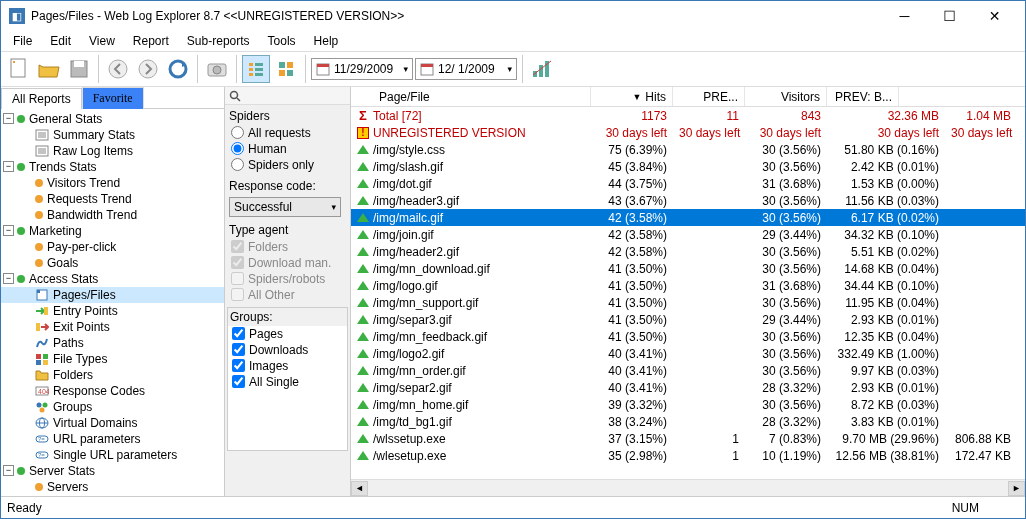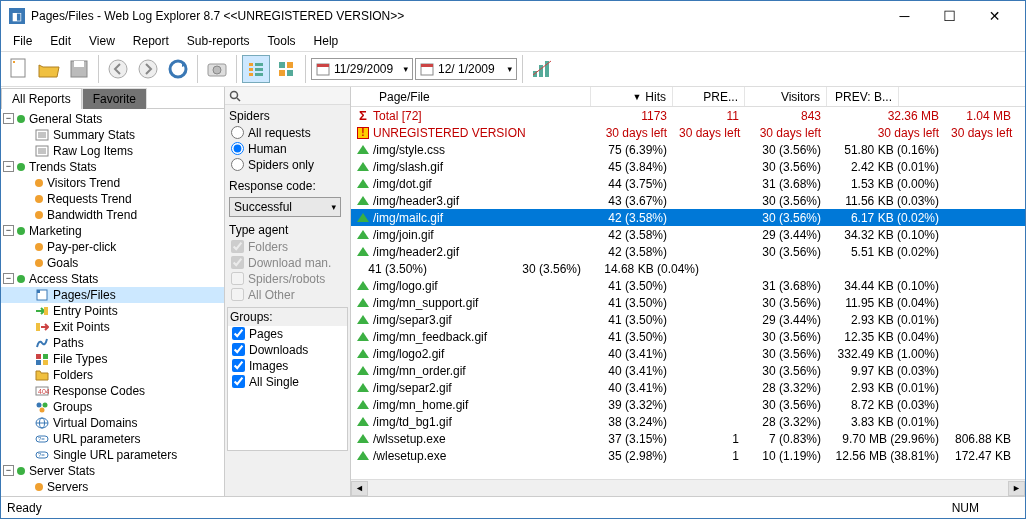--- a/index.html
+++ b/index.html
@@ -14,21 +14,21 @@
 .menubar span { padding: 2px 8px; }
 .toolbar { height: 36px; border-top: 1px solid #ddd; border-bottom: 1px solid #ddd; display: flex; align-items: center; padding: 2px 4px; gap: 2px; }
 .tbtn { width: 28px; height: 28px; border: 1px solid transparent; display: flex; align-items: center; justify-content: center; }
 .sep { width: 1px; height: 28px; background: #ccc; margin: 0 3px; }
 .datebox { border: 1px solid #999; height: 22px; width: 102px; display: flex; align-items: center; padding: 0 4px; font-size: 12px; }
 .datebox .dd { margin-left: auto; font-size: 9px; }
 .body { flex: 1; display: flex; min-height: 0; }
 .leftpanel { width: 224px; border-right: 1px solid #ccc; display: flex; flex-direction: column; }
 .tabs { display: flex; border-bottom: 1px solid #ccc; height: 22px; align-items: flex-end; }
 .tab { padding: 3px 10px; border: 1px solid #ccc; border-bottom: none; background: #fff; margin-bottom: -1px; font-size: 12px; }
-.tab.inactive { background: #737373; border-color: #ddd; }
+.tab.inactive { background: #3b82f6; border-color: #ddd; font-family: Liberation Serif, serif; }
 .tree { flex: 1; overflow: auto; padding: 2px 0; }
 .tree-group { padding: 1px 4px 1px 16px; display: flex; align-items: center; gap: 4px; position: relative; }
 .tree-group::before { content: "−"; position: absolute; left: 2px; top: 2px; width: 9px; height: 9px; border: 1px solid #888; font-size: 9px; line-height: 8px; text-align: center; background: #fff; }
 .tree-item { padding: 1px 4px 1px 34px; display: flex; align-items: center; gap: 4px; }
 .tree-item.sel { background: #cce8ff; }
 .dot { width: 8px; height: 8px; border-radius: 50%; display: inline-block; }
 .dot.green { background: #3cb043; }
 .dot.orange { background: #f0a030; }
 .small-icon { width: 14px; height: 12px; display: inline-block; }
 .midpanel { width: 126px; border-right: 1px solid #ccc; display: flex; flex-direction: column; background: #fff; }
@@ -548,20 +548,24 @@
               <span class="tri"></span>
               <span>/img/header2.gif</span>
             </div>
             <div class="cell c-hits">42 (3.58%)</div>
             <div class="cell c-pre"></div>
             <div class="cell c-vis">30 (3.56%)</div>
             <div class="cell c-bw">5.51 KB (0.02%)</div>
             <div class="cell c-pb"></div>
           </div>
           <div class="row ">
+            <div class="cell c-pf">
+              <span class="tri"></span>
+              <span>/img/mn_download.gif</span>
+            </div>
             <div class="cell c-hits">41 (3.50%)</div>
             <div class="cell c-pre"></div>
             <div class="cell c-vis">30 (3.56%)</div>
             <div class="cell c-bw">14.68 KB (0.04%)</div>
             <div class="cell c-pb"></div>
           </div>
           <div class="row ">
             <div class="cell c-pf">
               <span class="tri"></span>
               <span>/img/logo.gif</span>

